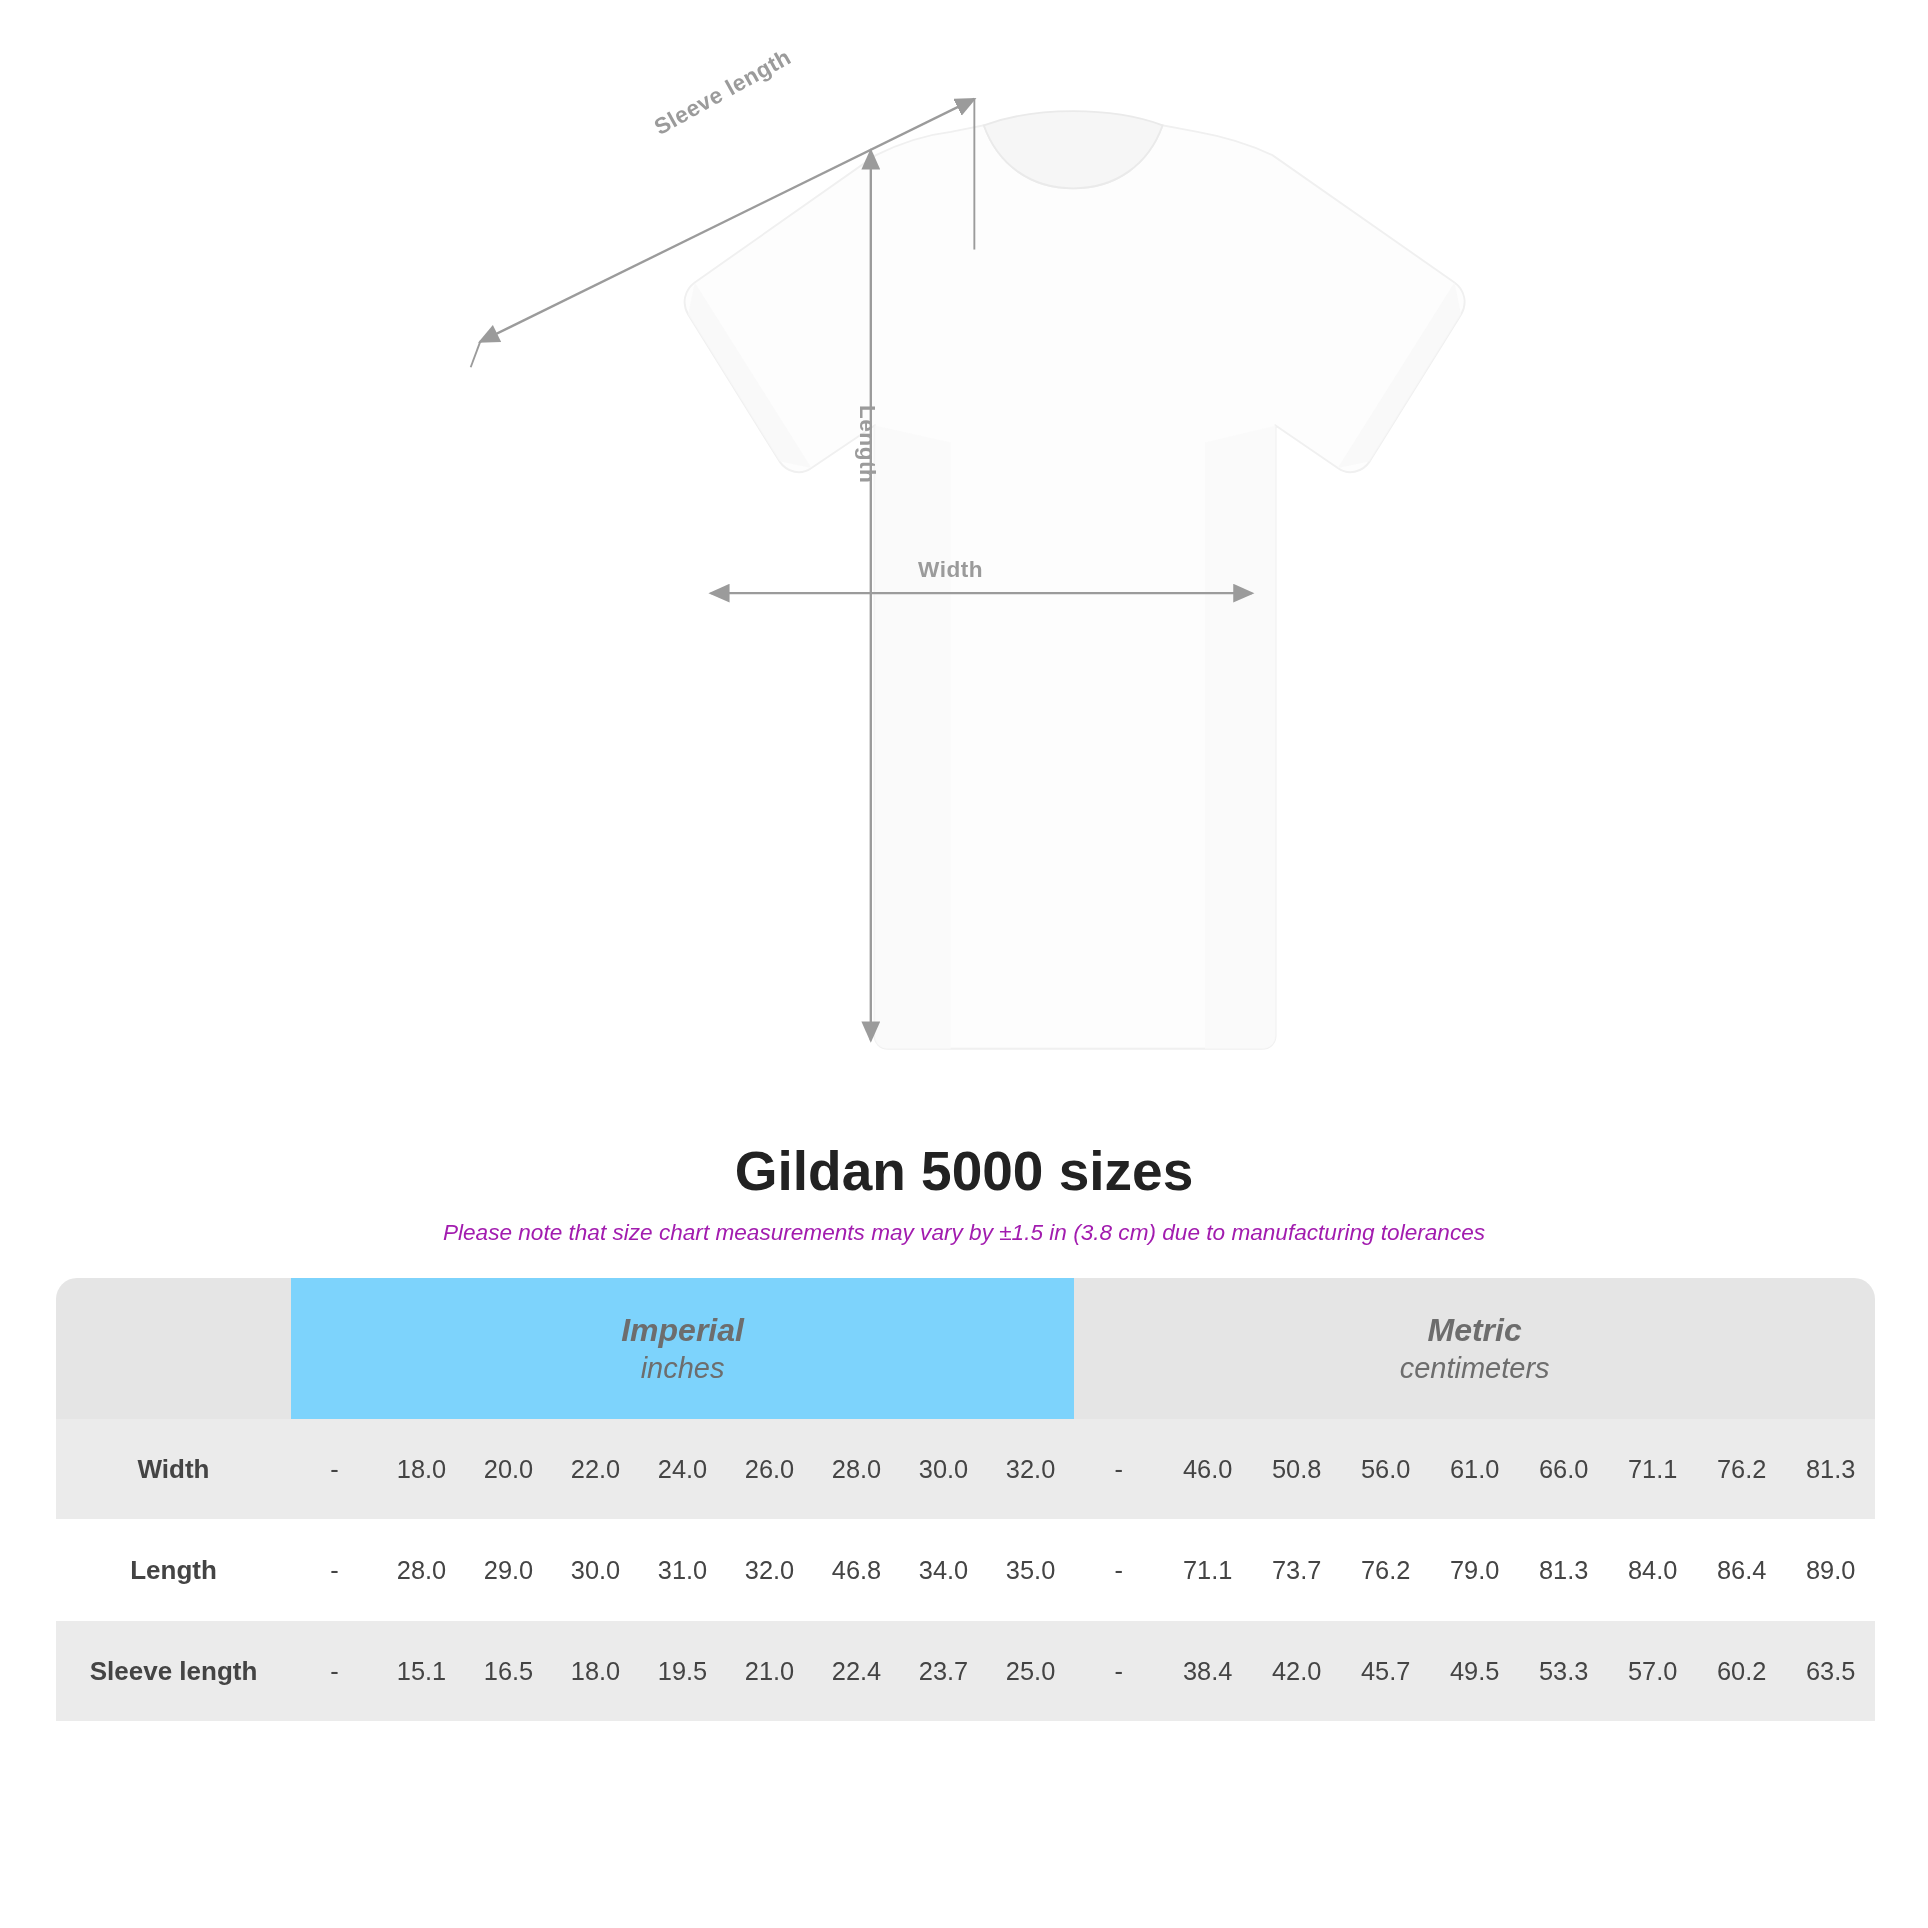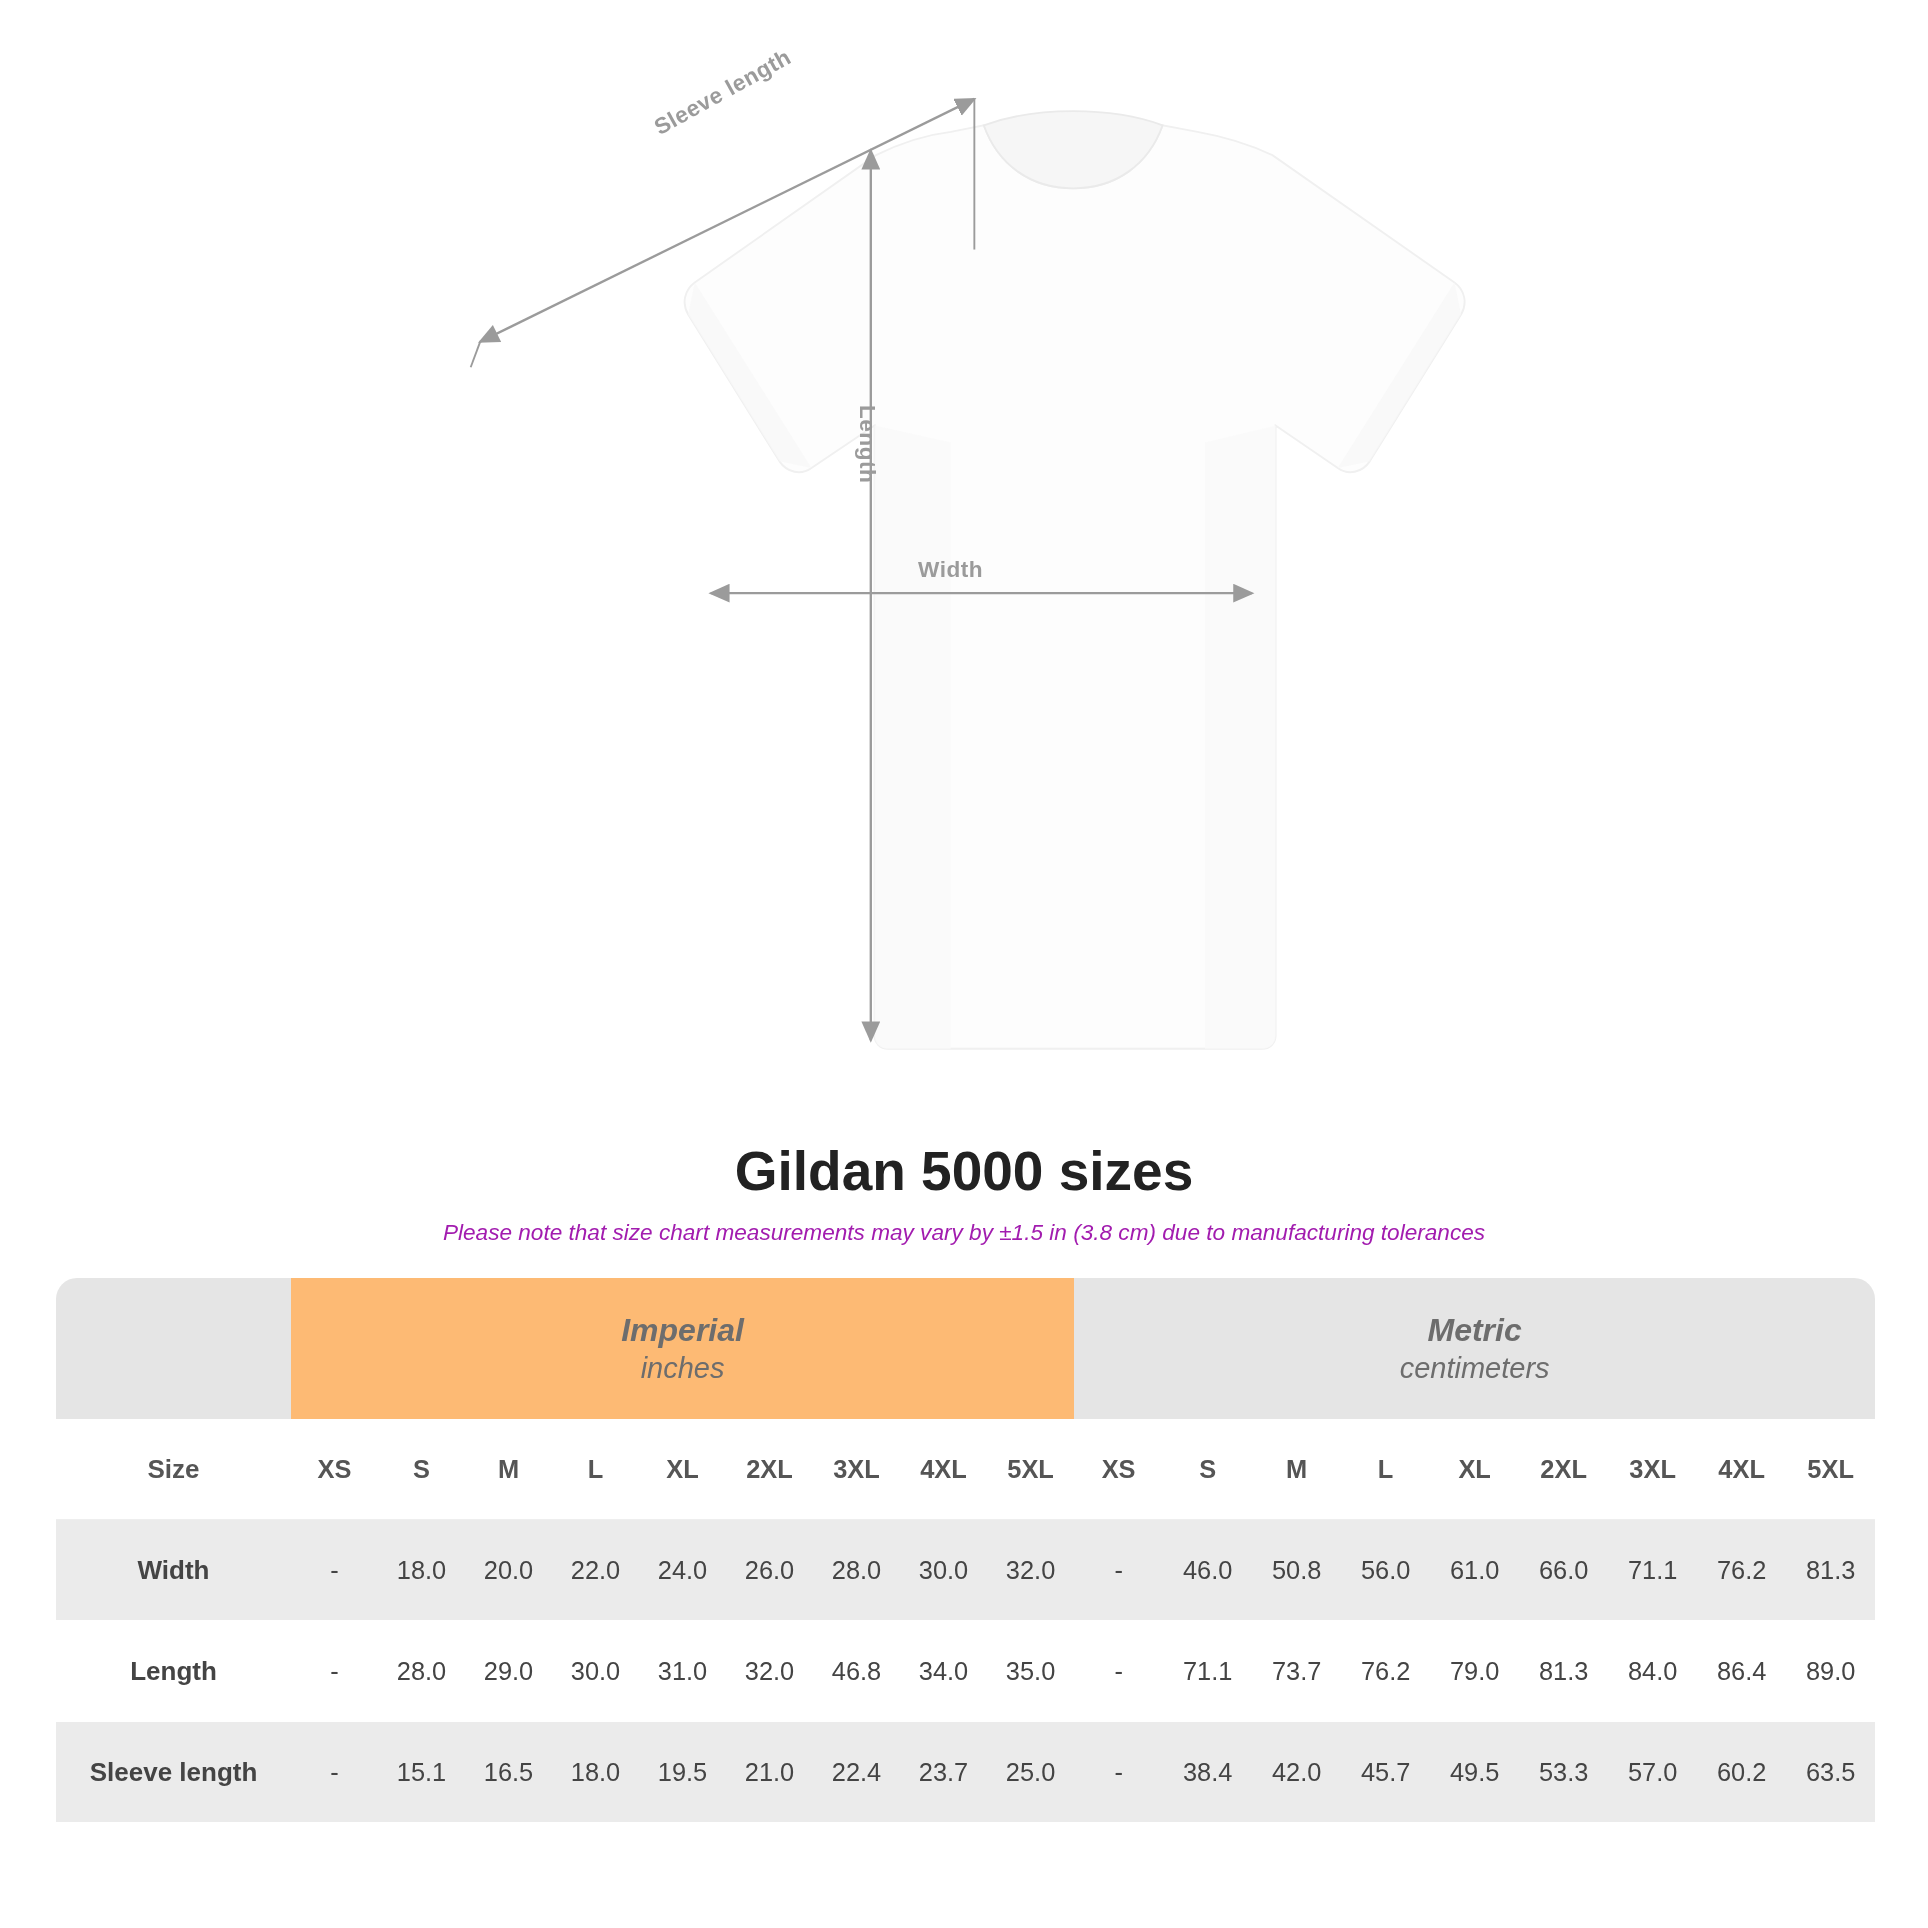--- a/index.html
+++ b/index.html
@@ -80,21 +80,21 @@
     width: 1815px;
     border-collapse: collapse;
     table-layout: fixed;
   }
   table.size-table td, table.size-table th {
     text-align: center;
     vertical-align: middle;
   }
 
   .unit-head {
-    background: #fdba74;
+    background: #7dd3fc;
     height: 139px;
   }
   .unit-head .u-name {
     font-size: 32px;
     font-weight: bold;
     font-style: italic;
     color: #6d6d6d;
     line-height: 1.25;
   }
   .unit-head .u-sub {
@@ -224,41 +224,20 @@
         <td class="unit-head" colspan="9">
           <div class="u-name">Imperial</div>
           <div class="u-sub">inches</div>
         </td>
         <td class="unit-head corner-cell tr" colspan="9">
           <div class="u-name">Metric</div>
           <div class="u-sub">centimeters</div>
         </td>
       </tr>
 
-      <tr class="head-row">
-        <td class="row-label-head">Size</td>
-        <td>XS</td>
-        <td>S</td>
-        <td>M</td>
-        <td>L</td>
-        <td>XL</td>
-        <td>2XL</td>
-        <td>3XL</td>
-        <td>4XL</td>
-        <td>5XL</td>
-        <td>XS</td>
-        <td>S</td>
-        <td>M</td>
-        <td>L</td>
-        <td>XL</td>
-        <td>2XL</td>
-        <td>3XL</td>
-        <td>4XL</td>
-        <td>5XL</td>
-      </tr>
 
       <tr class="data-row shade">
         <td class="row-label">Width</td>
         <td>-</td>
         <td>18.0</td>
         <td>20.0</td>
         <td>22.0</td>
         <td>24.0</td>
         <td>26.0</td>
         <td>28.0</td>

